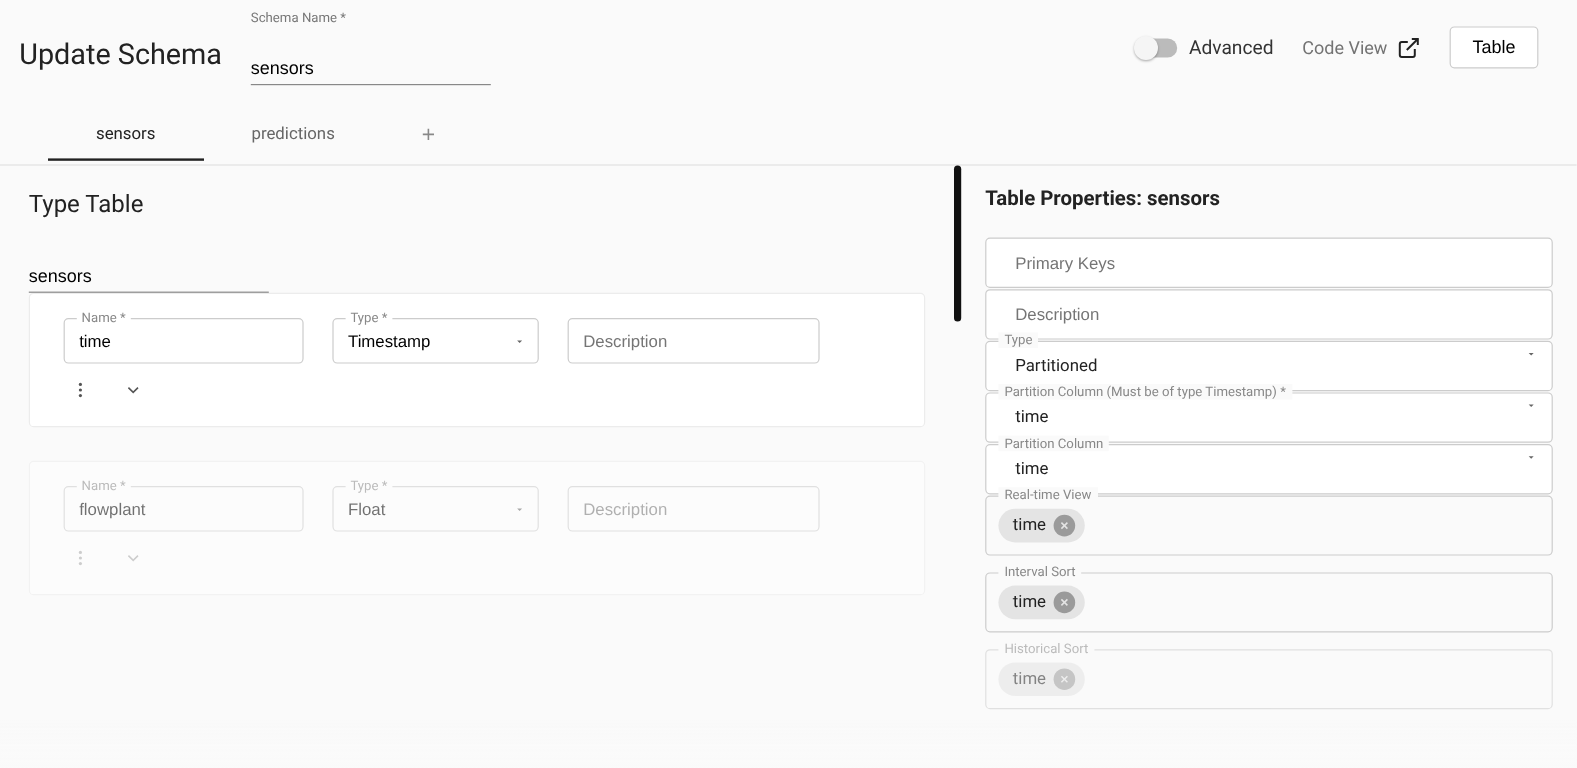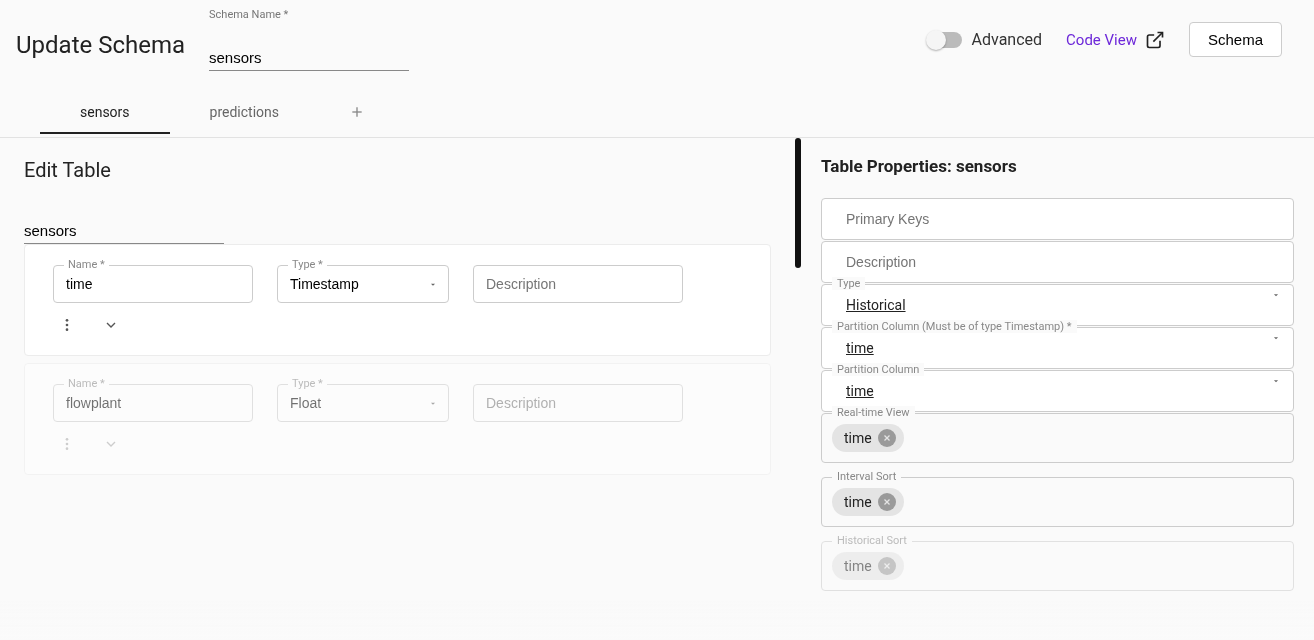--- a/index.html
+++ b/index.html
@@ -54,21 +54,21 @@
   .toggle::after {
     content:"";
     position:absolute;
     left:-2px; top:-2px;
     width:20px; height:20px;
     background:#f5f5f5;
     border-radius:50%;
     box-shadow:0 1px 2px rgba(0,0,0,.3);
   }
   .advanced-label { font-size: 16px; color:#333; }
-  .code-view { display:flex; align-items:center; gap:8px; font-size:15px; color:#6d28d9; cursor:pointer; }
+  .code-view { display:flex; align-items:center; gap:8px; font-size:15px; color:#737373; cursor:pointer; }
   .submit-btn {
     border:1px solid #ccc;
     background:#fff;
     border-radius:4px;
     padding:8px 18px;
     font-size:15px;
     cursor:pointer;
   }
 
   .tabs {
@@ -108,21 +108,21 @@
     padding:4px 0;
     outline:none;
   }
   .columns-label { font-size:15px; color:#555; margin-top:28px; margin-bottom:18px; }
 
   .column-card {
     background:#fff;
     border:1px solid #ececec;
     border-radius:4px;
     padding:20px 28px 10px 28px;
-    margin-bottom:7px;
+    margin-bottom:28px;
   }
   .column-card.faded { opacity:.55; }
   .col-row { display:flex; gap:24px; align-items:flex-end; }
   .field { border:1px solid #ccc; border-radius:4px; position:relative; background:#fff; }
   .field-label {
     position:absolute; top:-8px; left:10px;
     background:#fff;
     padding:0 4px;
     font-size:11px;
     color:#888;
@@ -172,21 +172,21 @@
   }
   .prop-field input, .prop-field .select-value {
     border:none; outline:none; width:100%;
     padding:12px 12px; font-size:14px; background:transparent;
   }
   .prop-field .float-label {
     position:absolute; top:-8px; left:10px;
     background:#fafafa; padding:0 5px;
     font-size:11px; color:#888;
   }
-  .prop-select { display:flex; align-items:flex-start; justify-content:space-between; cursor:pointer;text-decoration:underline; }
+  .prop-select { display:flex; align-items:flex-start; justify-content:space-between; cursor:pointer; }
   .prop-select .caret { margin-right:12px; color:#666; }
 
   .chip-field {
     border:1px solid #ccc;
     border-radius:4px;
     position:relative;
     padding:10px 10px;
     margin-bottom:14px;
     min-height:48px;
   }
@@ -231,37 +231,37 @@
     <span class="advanced-label">Advanced</span>
   </div>
   <div class="code-view">
     <span>Code View</span>
     <svg width="20" height="20" viewBox="0 0 24 24" fill="none" stroke="#222" stroke-width="2">
         <path d="M15 3h6v6"></path>
         <path d="M10 14L21 3"></path>
         <path d="M18 13v6a2 2 0 0 1-2 2H5a2 2 0 0 1-2-2V8a2 2 0 0 1 2-2h6"></path>
       </svg>
   </div>
-  <button class="submit-btn">Schema</button>
+  <button class="submit-btn">Table</button>
 </div>
 
 <div class="tabs">
   <div class="tab active">sensors</div>
   <div class="tab">predictions</div>
   <div class="tab-add">
     <svg width="16" height="16" viewBox="0 0 24 24" fill="none" stroke="#888" stroke-width="2">
         <line x1="12" y1="5" x2="12" y2="19"></line>
         <line x1="5" y1="12" x2="19" y2="12"></line>
       </svg>
   </div>
 </div>
 
 <div class="body">
   <div class="left-pane">
-    <div class="edit-title">Edit Table</div>
+    <div class="edit-title">Type Table</div>
     <input class="table-name-input" value="sensors" style="">
 
     <div class="column-card">
       <div class="col-row">
         <div class="field name">
           <span class="field-label">Name *</span>
           <input value="time" style="">
         </div>
         <div class="field type type-field-wrap">
           <span class="field-label">Type *</span>
@@ -337,21 +337,21 @@
     <div class="prop-field">
       <input placeholder="Primary Keys" style="">
     </div>
 
     <div class="prop-field">
       <input placeholder="Description" style="">
     </div>
 
     <div class="prop-field prop-select">
       <span class="float-label">Type</span>
-      <div class="select-value">Historical</div>
+      <div class="select-value">Partitioned</div>
       <span class="caret">
         <svg width="10" height="10" viewBox="0 0 24 24" fill="#666">
             <path d="M7 10l5 5 5-5z"></path>
           </svg>
       </span>
     </div>
 
     <div class="prop-field prop-select">
       <span class="float-label">Partition Column (Must be of type Timestamp) *</span>
       <div class="select-value">time</div>

